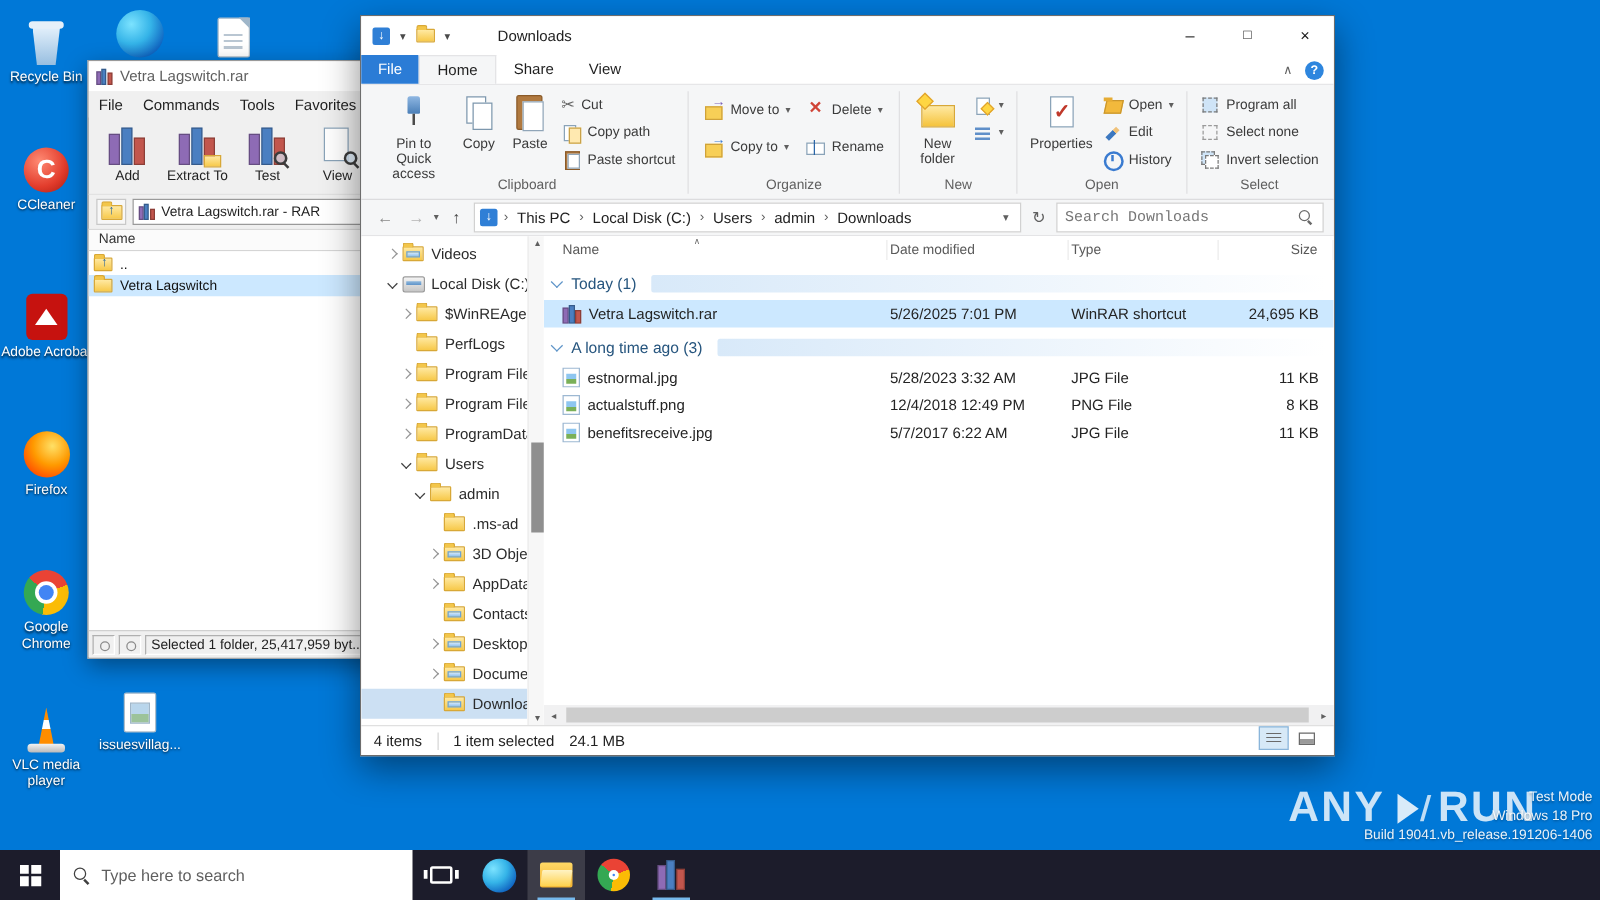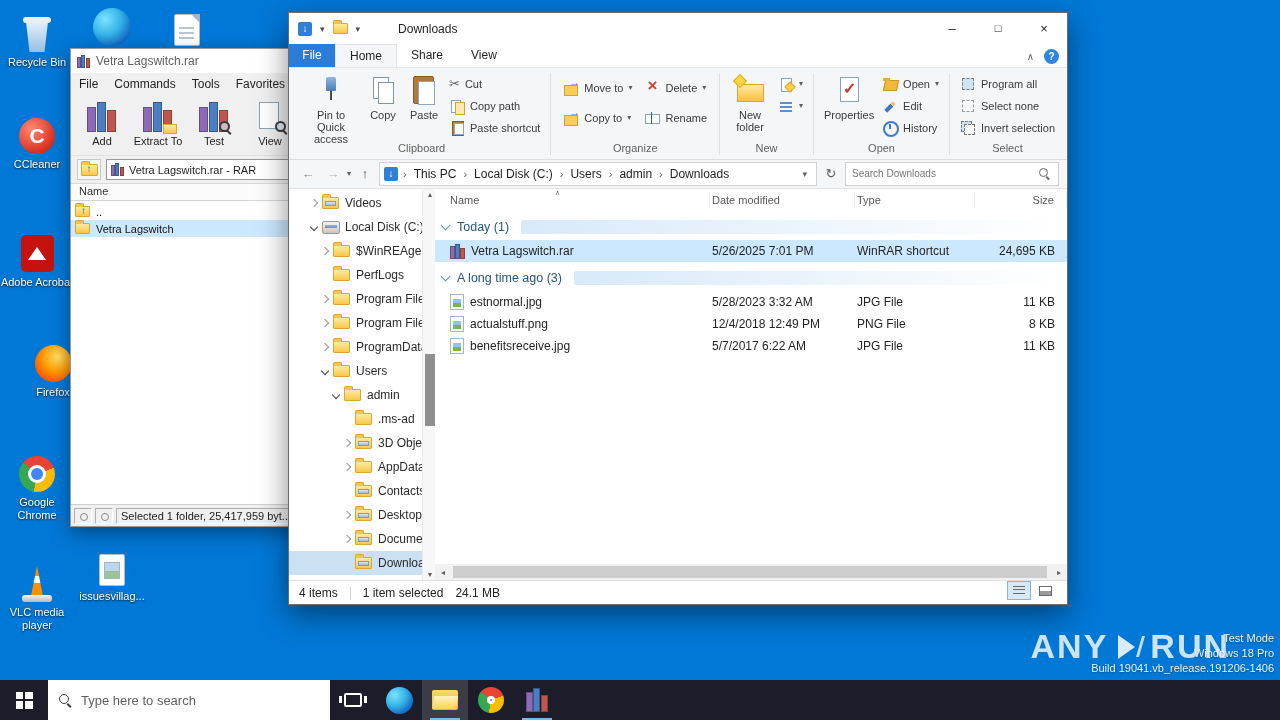--- a/index.html
+++ b/index.html
@@ -139,21 +139,21 @@
 .i-selinv::after { content:""; position:absolute; right:1px; bottom:1px; width:9px; height:9px; border:1px dashed #7a7a7a; background:#fff; }
 
 .ex-addr { height:30px; background:#f5f6f7; border-bottom:1px solid #e4e4e6; display:flex; align-items:center; padding:0 8px; gap:3px; }
 .nav-arrow { width:22px; text-align:center; font-size:13px; }
 .addr-box { flex:1; height:24px; background:#fff; border:1px solid #d1d1d1; display:flex; align-items:center; padding:0 4px; font-size:12px; color:#1f1f1f; overflow:hidden; }
 .crumb { padding:0 2px; white-space:nowrap; }
 .crumb-sep { padding:0 5px; font-size:11px; color:#5f5f5f; }
 .addr-dd { margin-left:auto; font-size:9px; color:#5f5f5f; padding:0 5px; }
 .refresh-btn { width:22px; text-align:center; font-size:13px; color:#5f5f5f; }
 .search-box { width:214px; height:24px; background:#fff; border:1px solid #d1d1d1; display:flex; align-items:center; padding:0 6px; }
-.search-box input { flex:1; border:none; outline:none; background:transparent; font-size:10px; color:#0369a1; font-family:Liberation Sans, sans-serif; }
+.search-box input { flex:1; border:none; outline:none; background:transparent; font-size:12px; color:#0369a1; font-family:Liberation Mono, monospace; }
 .search-box input::placeholder { color:#767676; }
 .mini-mag { position:relative; width:14px; height:14px; flex:none; }
 .mini-mag::before { content:""; position:absolute; left:1px; top:1px; width:7px; height:7px; border:1.5px solid #6a6a6a; border-radius:50%; }
 .mini-mag::after { content:""; position:absolute; left:9px; top:9px; width:4px; height:1.5px; background:#6a6a6a; transform:rotate(45deg); transform-origin:0 0; }
 
 .ex-main { display:flex; height:391px; background:#fff; }
 .ex-nav { width:143px; padding-top:2px; overflow:hidden; }
 .nav-item { height:24px; display:flex; align-items:center; gap:2px; font-size:12px; color:#2b2b2b; white-space:nowrap; overflow:hidden; }
 .nav-item.selected { background:#cce0f3; }
 .nchev { width:6px; height:6px; border-right:1.2px solid #969696; border-bottom:1.2px solid #969696; flex:none; margin-right:3px; }
@@ -261,21 +261,21 @@
         <span class="ic-ccleaner"></span>
       </div>
     <div class="dlabel">CCleaner</div>
   </div>
   <div class="dicon" style="left:0;top:228px">
     <div class="dic">
         <span class="ic-adobe"></span>
       </div>
     <div class="dlabel">Adobe Acrobat</div>
   </div>
-  <div class="dicon" style="left:16px;top:338px">
+  <div class="dicon" style="left:0;top:338px">
     <div class="dic">
         <span class="ic-firefox"></span>
       </div>
     <div class="dlabel">Firefox</div>
   </div>
   <div class="dicon" style="left:0;top:448px">
     <div class="dic">
         <span class="ic-chrome"></span>
       </div>
     <div class="dlabel">Google Chrome</div>

